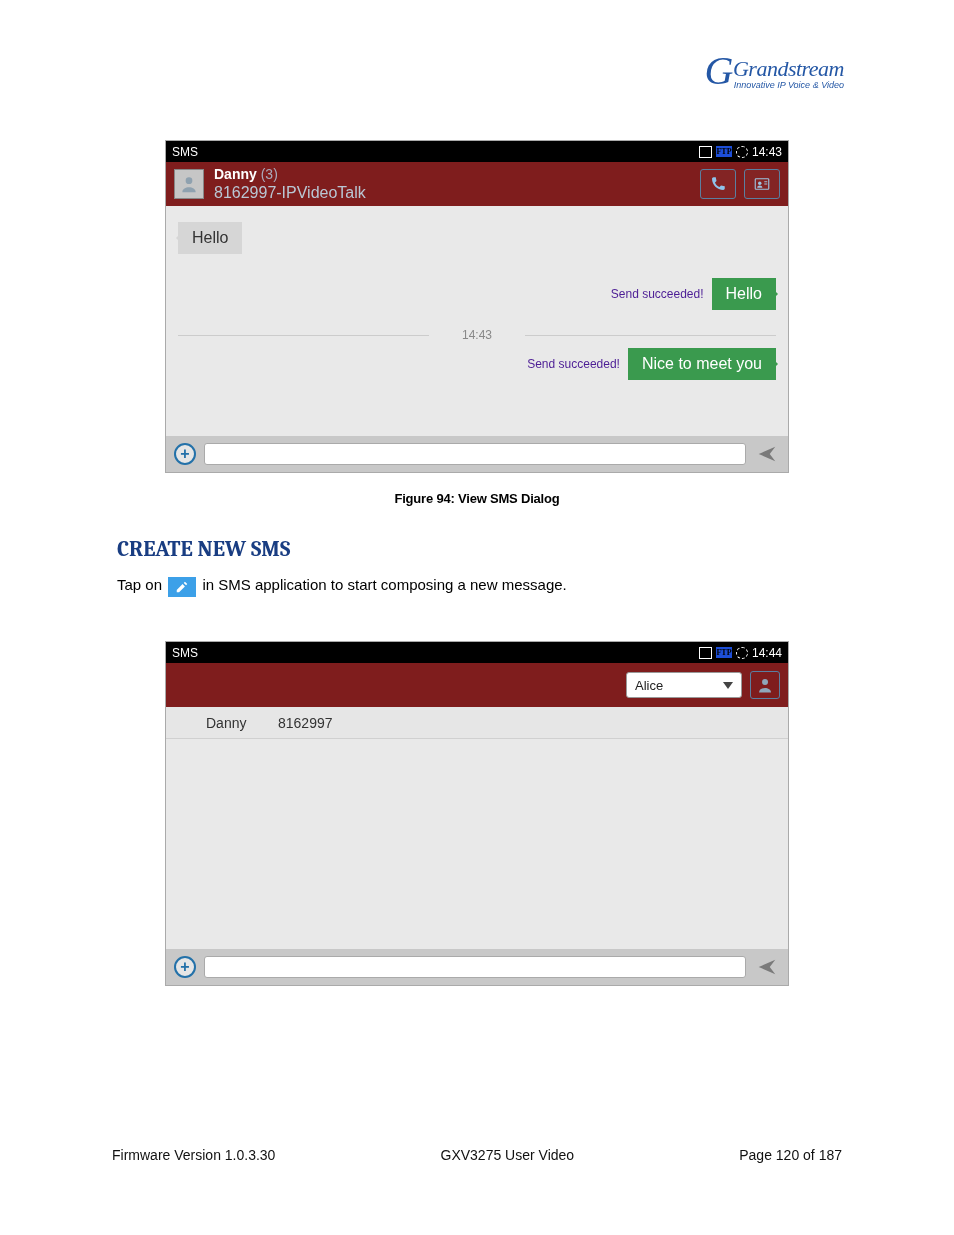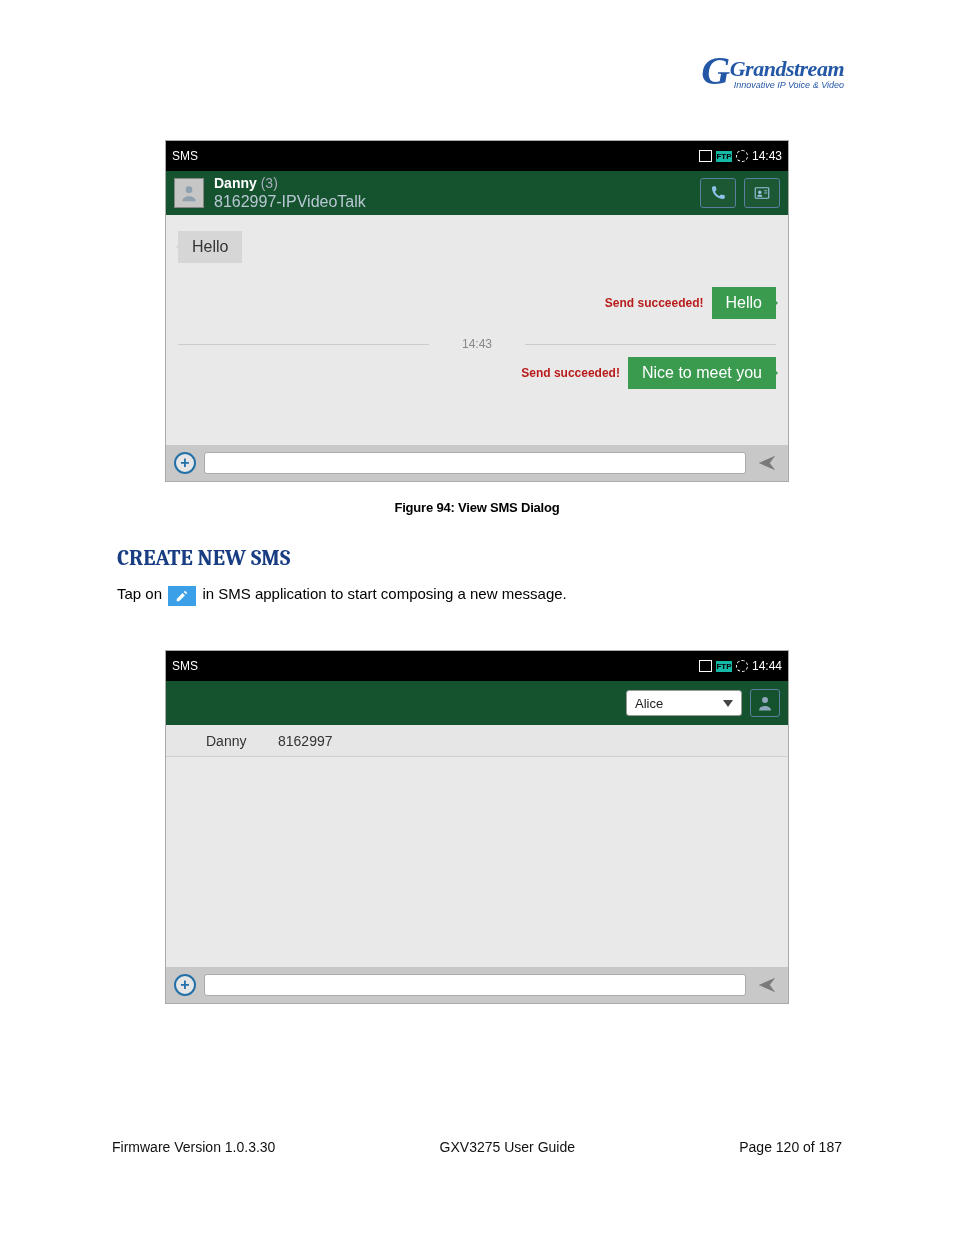--- a/index.html
+++ b/index.html
@@ -12,58 +12,58 @@
     position: relative;
     font-size: 15px;
   }
   .page-inner { padding: 110px 40px 60px 40px; }
   .logo-wrap {
     position: absolute;
     top: 56px;
     right: 110px;
     text-align: right;
   }
-  .logo-brand { font-family: "Times New Roman", serif; font-style: italic; font-weight: bold; font-size: 22px; color: #2457a5; letter-spacing: -0.5px;}
+  .logo-brand { font-family: "Times New Roman", serif; font-style: italic; font-weight: normal; font-size: 22px; color: #2457a5; letter-spacing: -0.5px;}
   .logo-brand .big { font-size: 40px; line-height: 0; display:inline-block; vertical-align:-8px;}
   .logo-tag { font-size: 9px; color: #2457a5; font-style: italic; margin-top:-2px; }
 
   .content { width: 720px; margin: 0 auto; }
 
   
   .screenshot { width: 624px; margin: 30px auto 0 auto; border: 1px solid #aaa; background: #e9e9e9; }
-  .statusbar { height: 30px; background: #000; color: #fff; font-size: 12px; display:flex; align-items:center; padding:0 6px; }
+  .statusbar { height: 21px; background: #000; color: #fff; font-size: 12px; display:flex; align-items:center; padding:0 6px; }
   .statusbar .sb-title { flex:1; }
   .statusbar .sb-right { display:flex; align-items:center; gap:4px; }
   .sb-ico { width:13px; height:12px; border:1px solid #fff; display:inline-block; }
-  .sb-ftp{ font-family:Liberation Sans, sans-serif; font-size:8px; display:inline-flex; align-items:center; justify-content:center; background:#14b8a6; color:#000; width:16px; height:11px; font-weight:bold;}
+  .sb-ftp{ font-family:Liberation Serif, serif; font-size:8px; display:inline-flex; align-items:center; justify-content:center; background:#1d4ed8; color:#000; width:16px; height:11px; font-weight:bold;}
   .sb-gear { width:12px; height:12px; border:1.5px dashed #fff; border-radius:50%; display:inline-block;}
 
   
-  .bluebar { background:#14532d; height:44px; display:flex; align-items:center; padding:8px 8px; color:#fff;}
+  .bluebar { background:#7f1d1d; height:44px; display:flex; align-items:center; padding:8px 8px; color:#fff;}
   .avatar-sm { width:30px; height:30px; background:#c6c6c6; border:1px solid #888; display:flex; align-items:center; justify-content:center; margin-right:10px;}
   .avatar-sm svg, .contact-btn svg { display:block; }
   .contact-info { flex:1; line-height:1.2;}
   .contact-name { font-size:14px; font-weight:bold; color:#fff;}
   .contact-name .cnt { color:#aab; font-weight:normal;}
   .contact-sub { font-size:16px; color:#b9c7d4;}
   .hdr-btn { width:36px; height:30px; border:1px solid #5b7fa0; border-radius:3px; margin-left:8px; display:flex; align-items:center; justify-content:center; background:rgba(255,255,255,0.03);}
   .hdr-btn svg { width:18px; height:18px; }
 
   
   .chat-body { background:#e9e9e9; padding: 10px 12px; min-height:230px; position:relative;}
   .time-sep { text-align:center; font-size:12px; color:#888; margin: 50px 0 4px 0; position:relative;}
   .time-sep::before, .time-sep::after{ content:""; position:absolute; top:50%; width:42%; border-top:1px solid #ccc;}
   .time-sep::before{ left:0;}
   .time-sep::after{ right:0;}
   .time-sep.t2{ margin-top:18px;}
 
   .bubble-row { display:flex; align-items:center; margin:6px 0;}
   .bubble-row.left { justify-content:flex-start;}
   .bubble-row.right { justify-content:flex-end;}
-  .status-txt { font-size:12px; color:#b91c1c; margin-right:8px;font-weight:bold;}
+  .status-txt { font-size:12px; color:#4c1d95; margin-right:8px;}
   .bubble { padding:7px 14px; font-size:16px; position:relative;}
   .bubble.in { background:#d6d6d6; color:#333;}
   .bubble.out { background:#3a9a4e; color:#fff;}
   .bubble.in::before{ content:""; position:absolute; left:-7px; top:50%; transform:translateY(-50%); border:5px solid transparent; border-right-color:#d6d6d6;}
   .bubble.out::after{ content:""; position:absolute; right:-7px; top:50%; transform:translateY(-50%); border:5px solid transparent; border-left-color:#3a9a4e;}
 
   
   .compose { background:#c8c8c8; height:36px; display:flex; align-items:center; padding:0 8px; gap:8px;}
   .plus-btn { width:22px; height:22px; border:2px solid #2371a9; border-radius:50%; color:#2371a9; font-size:16px; line-height:18px; text-align:center; font-weight:bold; background:#e6e6e6;}
   .compose-input { flex:1; height:22px; background:#fff; border:1px solid #aaa; border-radius:3px;}
@@ -81,21 +81,21 @@
   .body2{ min-height:210px;}
 
   
   .fig-cap { text-align:center; font-size:13px; font-weight:bold; margin:18px 0 30px 0; letter-spacing:-0.2px;}
   .h2 { font-family: Cambria, Georgia, "Times New Roman", serif; font-weight:bold; color:#193d82; font-size:22px; margin: 30px 0 12px 0;}
   .para { font-size:15px; line-height:1.5; margin-bottom:6px;}
   .compose-icon{ width:28px; height:20px; background:#3ca0e8; display:inline-flex; align-items:center; justify-content:center; vertical-align:-4px; margin:0 2px;}
   .compose-icon svg{width:16px;height:14px;}
 
   
-  .footer{ position:absolute; bottom:80px; left:0; width:100%; font-size:14px; color:#111; display:flex; justify-content:space-between; padding:0 112px;}
+  .footer{ position:absolute; bottom:72px; left:0; width:100%; font-size:14px; color:#111; display:flex; justify-content:space-between; padding:0 112px;}
 </style>
 </head>
 <body>
 
 <div class="logo-wrap">
   <div class="logo-brand"><span class="big">G</span><span>Grandstream</span></div>
   <div class="logo-tag">Innovative IP Voice &amp; Video</div>
 </div>
 
 <div class="page-inner">
@@ -220,15 +220,15 @@
         </div>
       </div>
     </div>
 
 
   </div>
 </div>
 
 <div class="footer">
   <span>Firmware Version 1.0.3.30</span>
-  <span>GXV3275 User Guide</span>
+  <span>GXV3275 User Video</span>
   <span>Page 120 of 187</span>
 </div>
 
 </body></html>

